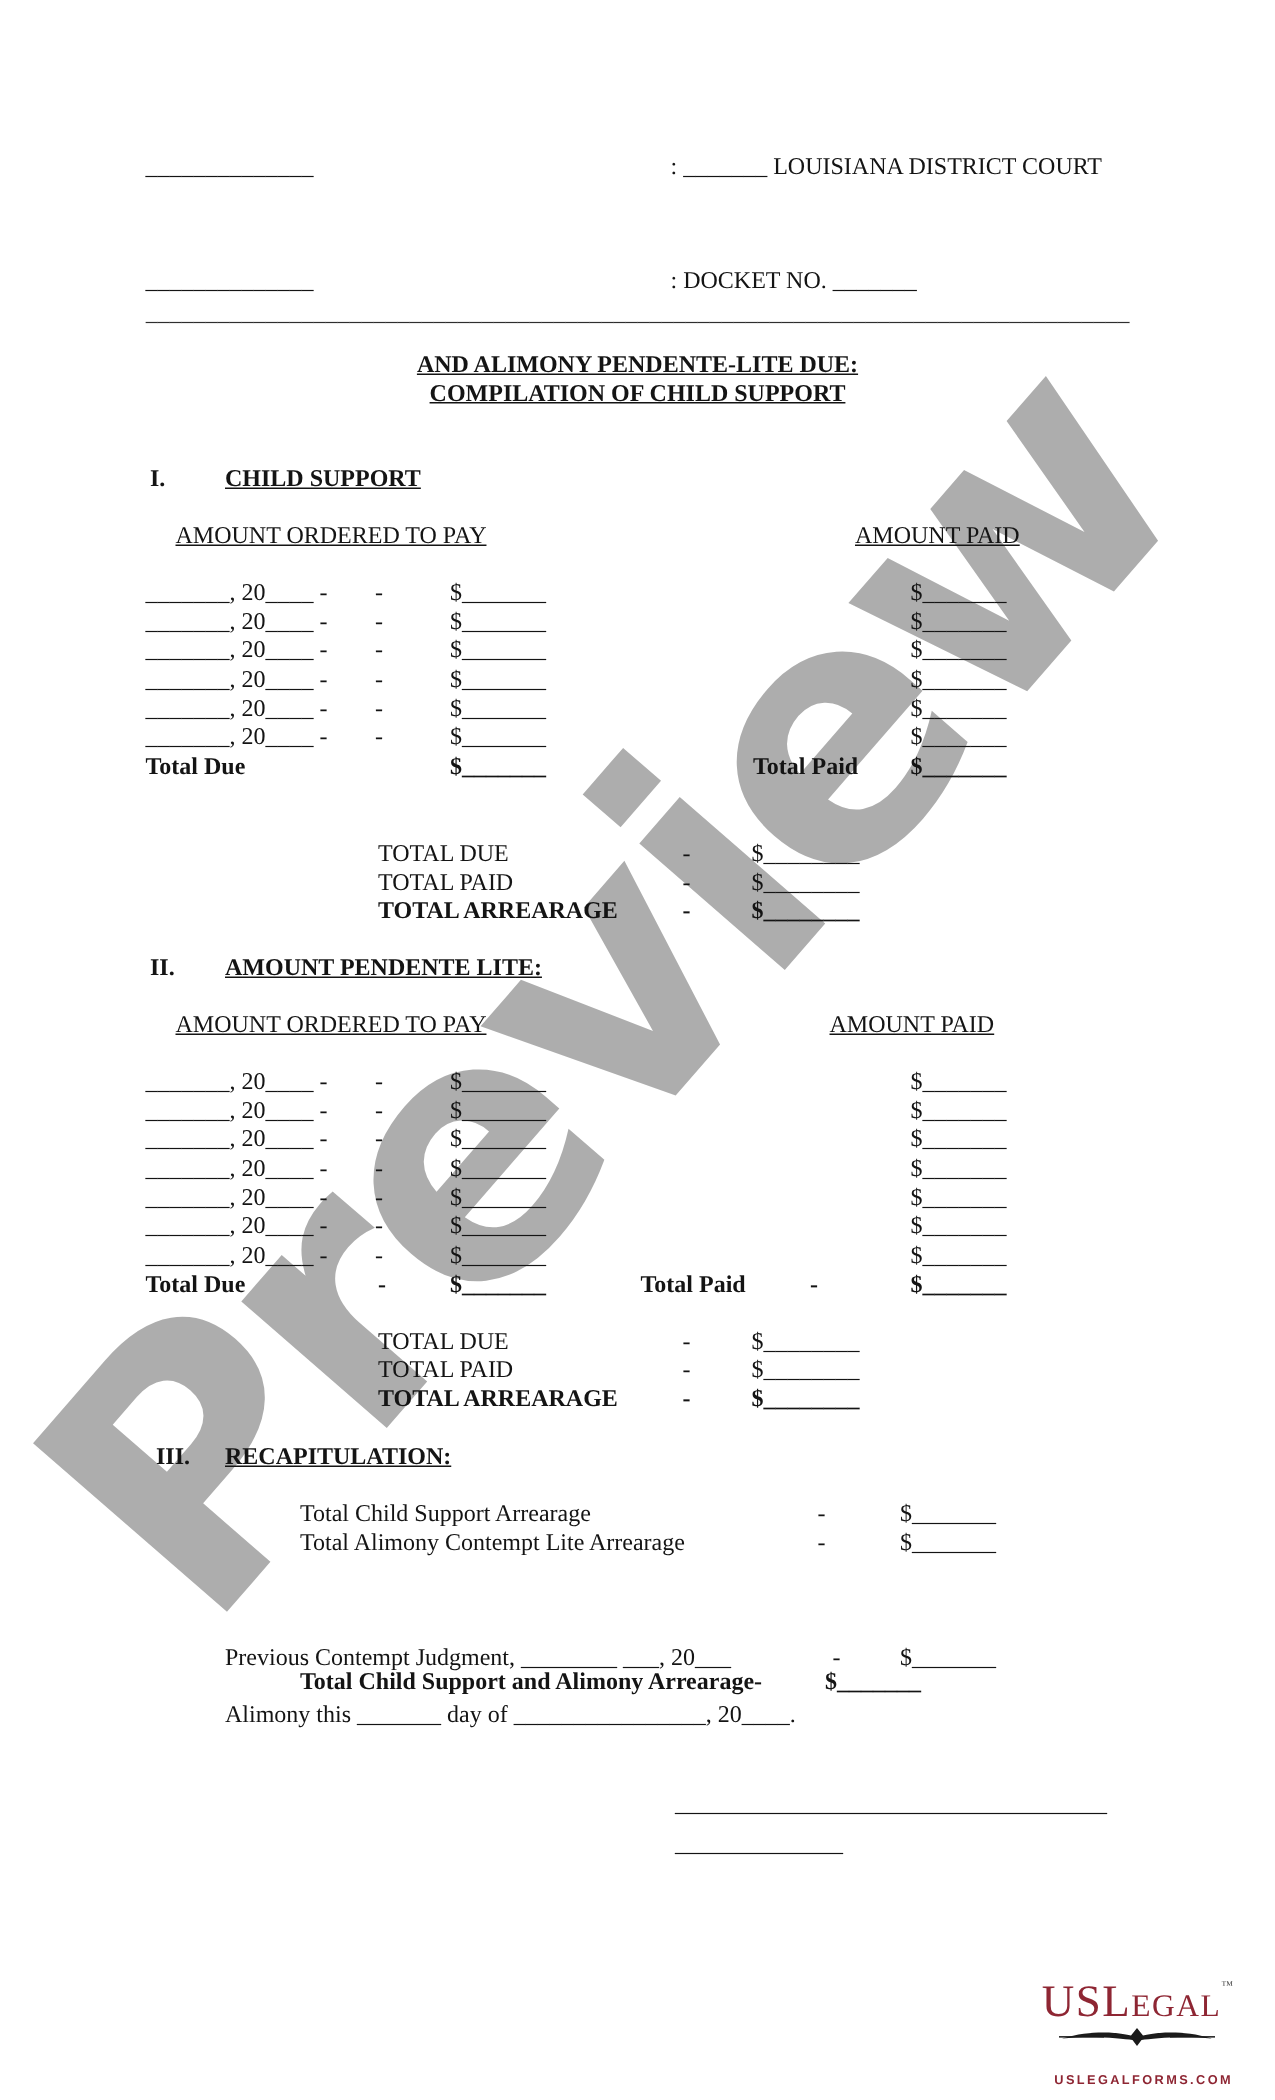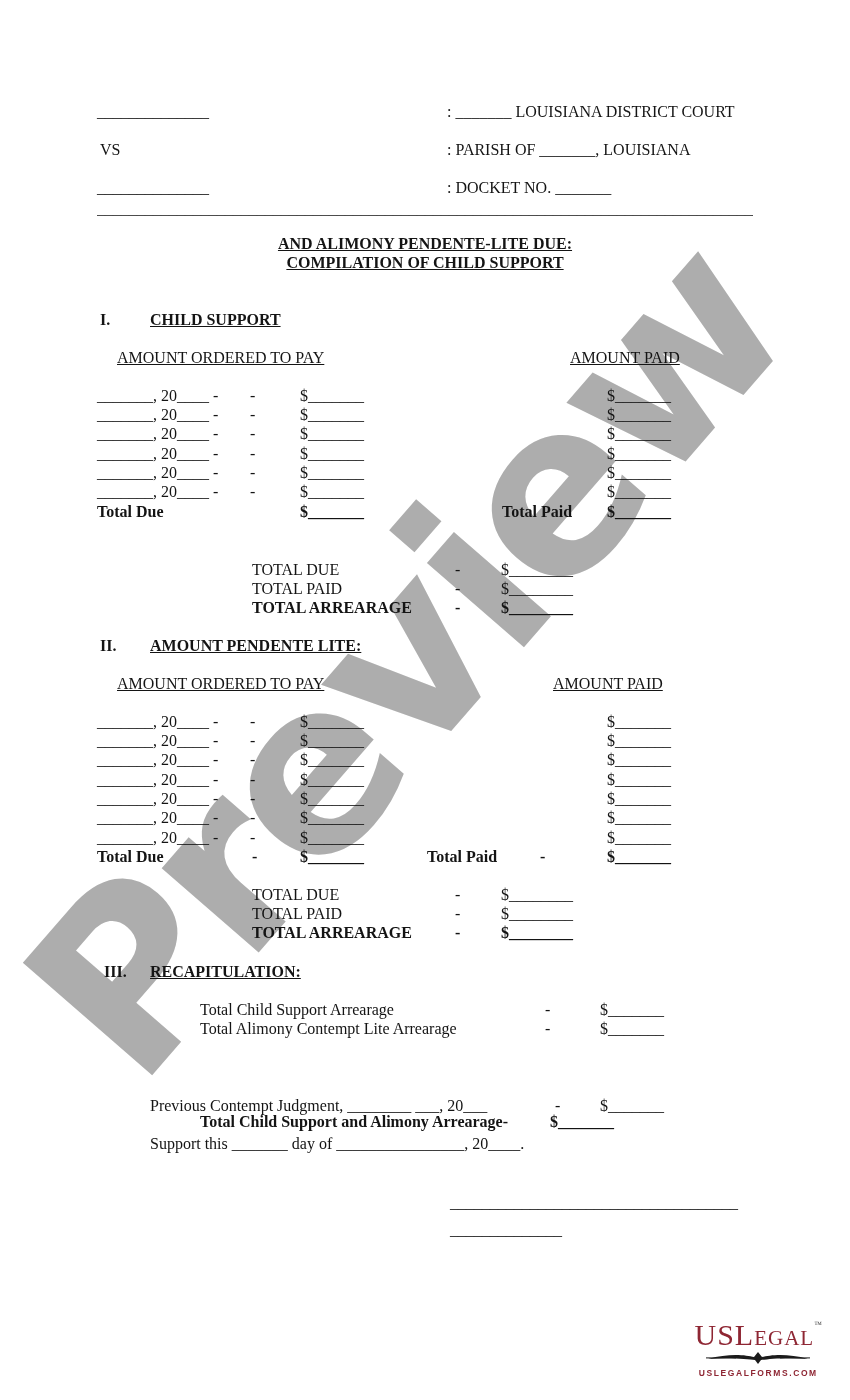--- a/index.html
+++ b/index.html
@@ -28,39 +28,35 @@
   
   .logo{position:absolute;right:28px;top:1320px;z-index:2;text-align:center;line-height:1;}
   .logo .brand{
     font-family:"Liberation Serif", serif;font-variant:small-caps;
     font-size:30px;color:#8e2633;letter-spacing:1px;text-align:right;
   }
   .logo .tm{font-size:8px;color:#4a4a4a;vertical-align:18px;letter-spacing:0;}
   .logo .eagle{margin-top:1px;}
   .logo .site{
     font-family:"Liberation Sans", sans-serif;font-weight:bold;
-    font-size:8.5px;color:#8e2633;letter-spacing:1.6px;margin-top:2px;
+    font-size:8.5px;color:#8e2633;letter-spacing:1.6px;margin-top:14px;text-align:right;
   }
 </style>
 </head>
 <body>
 
 <div class="page">
 
   <div class="wm">Preview</div>
 
   <div class="content">
 
     <div class="ln" style="top:102px">
       <span style="left:0">______________</span>
       <span style="left:350px">: _______ LOUISIANA DISTRICT COURT</span>
-    </div>
-    <div class="ln" style="top:140px">
-      <span style="left:3px">VS</span>
-      <span style="left:350px">: PARISH OF _______, LOUISIANA</span>
     </div>
     <div class="ln" style="top:178px">
       <span style="left:0">______________</span>
       <span style="left:350px">: DOCKET NO. _______</span>
     </div>
     <div class="ln" style="top:199px">
       <span style="left:0" class="divider">____________________________________________________________________________________</span>
     </div>
 
     <div class="title" style="top:234px">
@@ -235,21 +231,21 @@
       <span class="b" style="left:453px">$_______</span>
     </div>
 
     <div class="ln" style="top:1096px">
       <span style="left:53px">Previous Contempt Judgment, ________ ___, 20___</span>
       <span style="left:458px">-</span>
       <span style="left:503px">$_______</span>
     </div>
 
     <div class="ln" style="top:1134px">
-      <span style="left:53px">Support this _______ day of ________________, 20____.</span>
+      <span style="left:53px">Alimony this _______ day of ________________, 20____.</span>
     </div>
 
     <div class="ln" style="top:1193px">
       <span style="left:353px">____________________________________</span>
     </div>
     <div class="ln" style="top:1220px">
       <span style="left:353px">______________</span>
     </div>
   </div>
 

